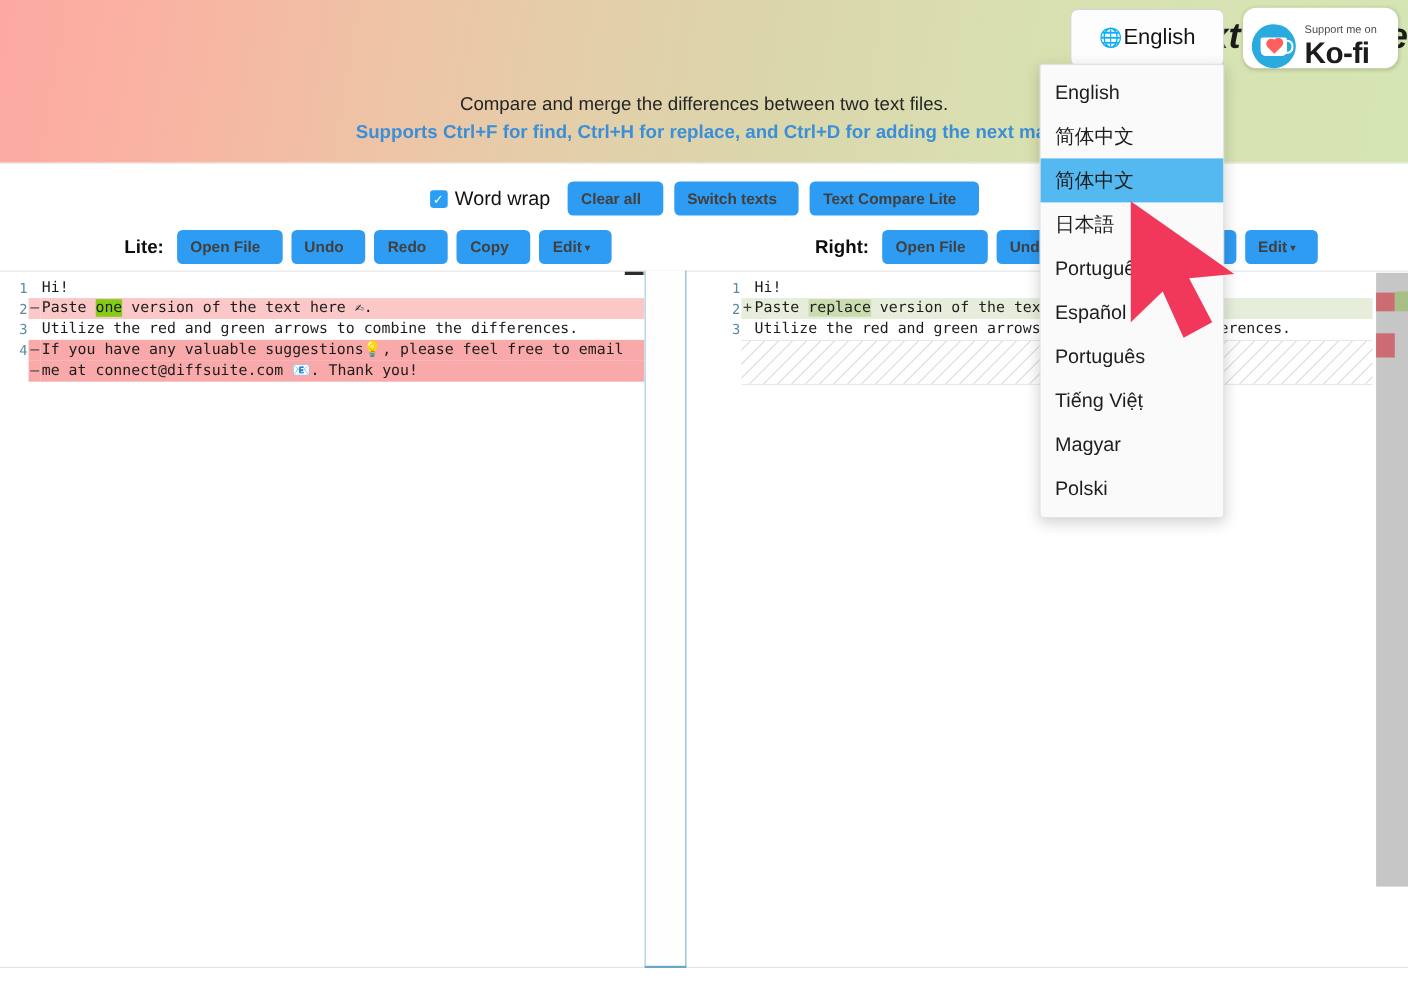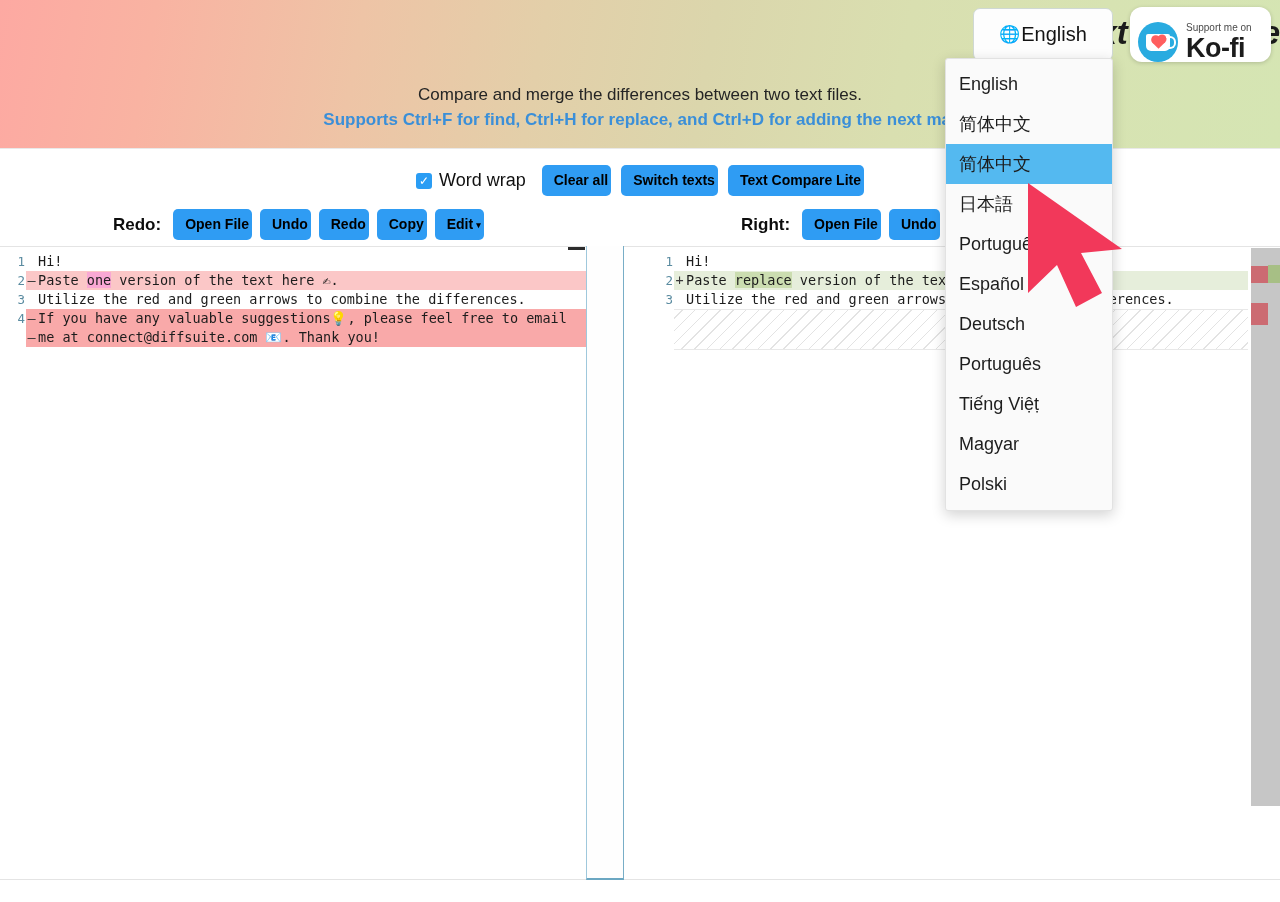--- a/index.html
+++ b/index.html
@@ -164,26 +164,26 @@
     margin-right: 6px;
   }
   .cb {
     width: 16px; height: 16px; border-radius: 3px;
     background: #2a9df4;
     display:flex; align-items:center; justify-content:center;
     color:#fff; font-size: 12px; line-height:1;
   }
   .btn {
     background: #2f9cf3;
-    color: #000000;
+    color: #404040;
     font-size: 14px;
     font-weight: 700;
     border: none;
     border-radius: 5px;
-    padding: 7px 3px 8px 12px;
+    padding: 7px 20px 8px 12px;
     cursor: pointer;
     white-space: nowrap;
     font-family: "Liberation Sans", sans-serif;
   }
   .row2 {
     position: absolute; top: 60px; left: 0; width: 1280px; height: 30px;
   }
   .side-group { position: absolute; display: flex; align-items: center; gap: 8px; }
   .side-group.left { left: 113px; }
   .side-group.right { left: 741px; }
@@ -222,21 +222,21 @@
     color: #5a8ba0; font-size: 12.5px; padding-right: 1px;
     background: #ffffff;
   }
   .sign {
     width: 11px; flex: 0 0 11px; text-align: center; color: #3a3a3a;
   }
   .ctext { flex: 1 1 auto; color: #1c1c1c; padding-left: 1px; }
   .codeline.del .ctext, .codeline.del .sign { background: #f9a9a9; }
   .codeline.del2 .ctext, .codeline.del2 .sign { background: #fbc7c7; }
   .codeline.ins .ctext, .codeline.ins .sign { background: #e6eedb; }
-  .hl-del { background: #f9a8d4; }
+  .hl-del { background: #84cc16; }
   .hl-ins { background: #cbddb0; }
 
   .filler {
     position: absolute;
     background-image: repeating-linear-gradient(
       -45deg, #ffffff 0 4px, #e3e3e3 4px 5px, #ffffff 5px 9px);
     border-top: 1px solid #e8e8e8;
     border-bottom: 1px solid #e8e8e8;
   }
 
@@ -302,21 +302,21 @@
       <span class="cb">✓</span>
       <span>Word wrap</span>
     </div>
     <button class="btn">Clear all</button>
     <button class="btn">Switch texts</button>
     <button class="btn">Text Compare Lite</button>
   </div>
 
   <div class="row2">
     <div class="side-group left">
-      <span class="side-lbl">Redo:</span>
+      <span class="side-lbl">Lite:</span>
       <button class="btn">Open File</button>
       <button class="btn">Undo</button>
       <button class="btn">Redo</button>
       <button class="btn">Copy</button>
       <button class="btn"><span>Edit</span><span class="caret">▾</span></button>
     </div>
 
     <div class="side-group right">
       <span class="side-lbl">Right:</span>
       <button class="btn">Open File</button>
@@ -365,18 +365,17 @@
   <polygon points="18,8 18,118 47,90 66,132 92,118 71,78 112,74" fill="#f2385a"></polygon>
 </svg>
 
 <div class="lang-menu">
     <div class="lang-item">English</div>
     <div class="lang-item">简体中文</div>
     <div class="lang-item sel">简体中文</div>
     <div class="lang-item">日本語</div>
     <div class="lang-item">Português</div>
     <div class="lang-item">Español</div>
-    <div class="lang-item">Deutsch</div>
     <div class="lang-item">Português</div>
     <div class="lang-item">Tiếng Việṭ</div>
     <div class="lang-item">Magyar</div>
     <div class="lang-item">Polski</div>
   </div>
 
 </body></html>

